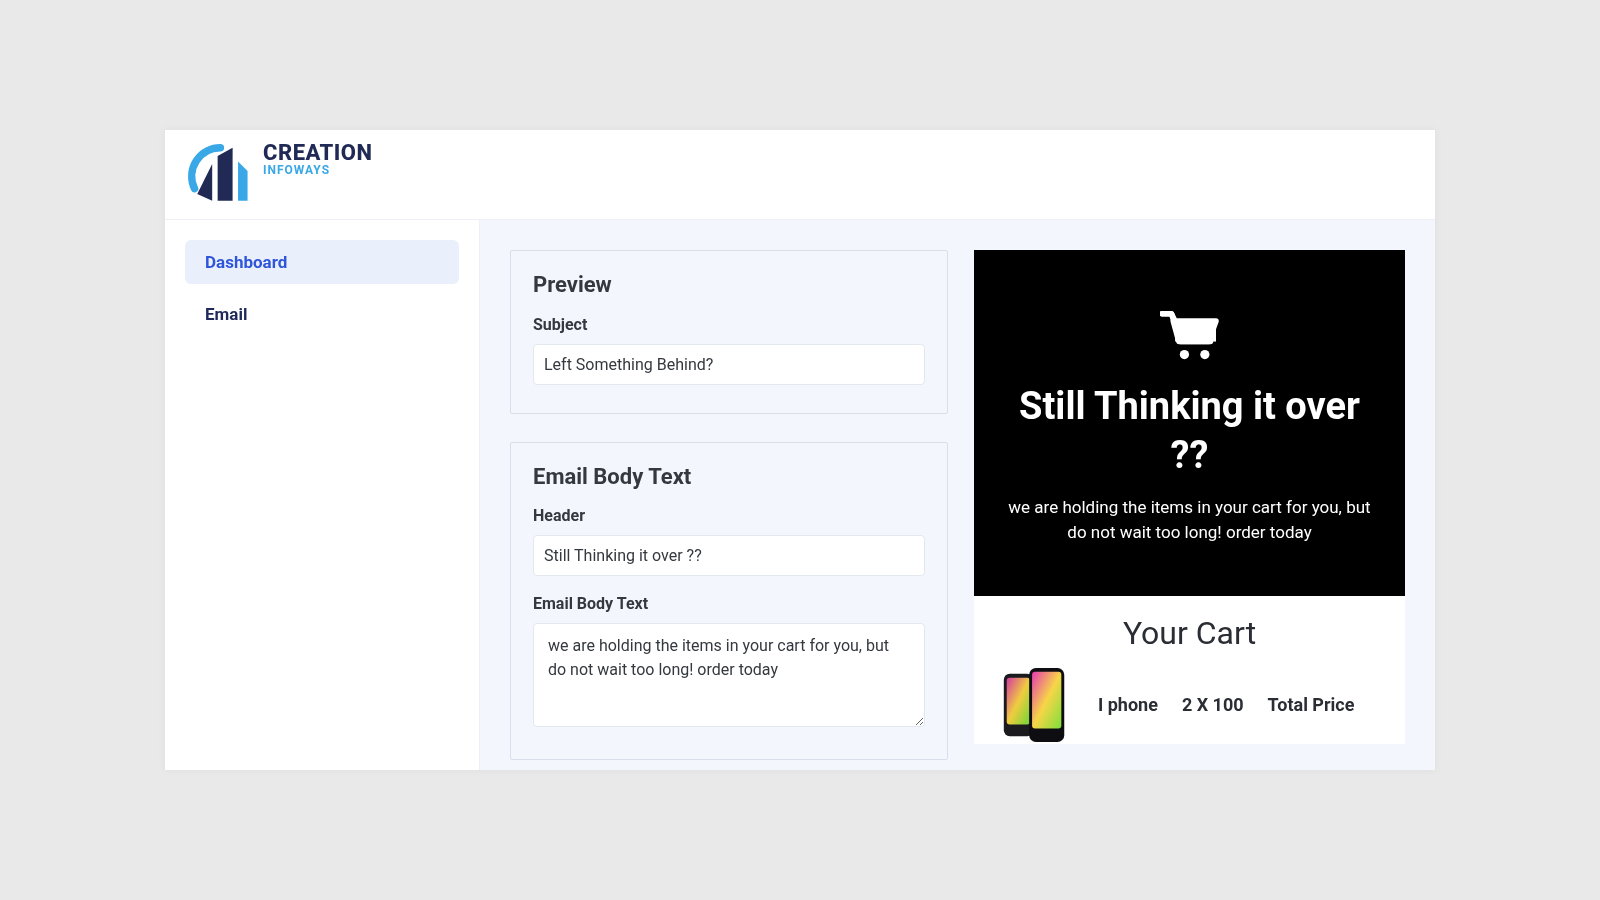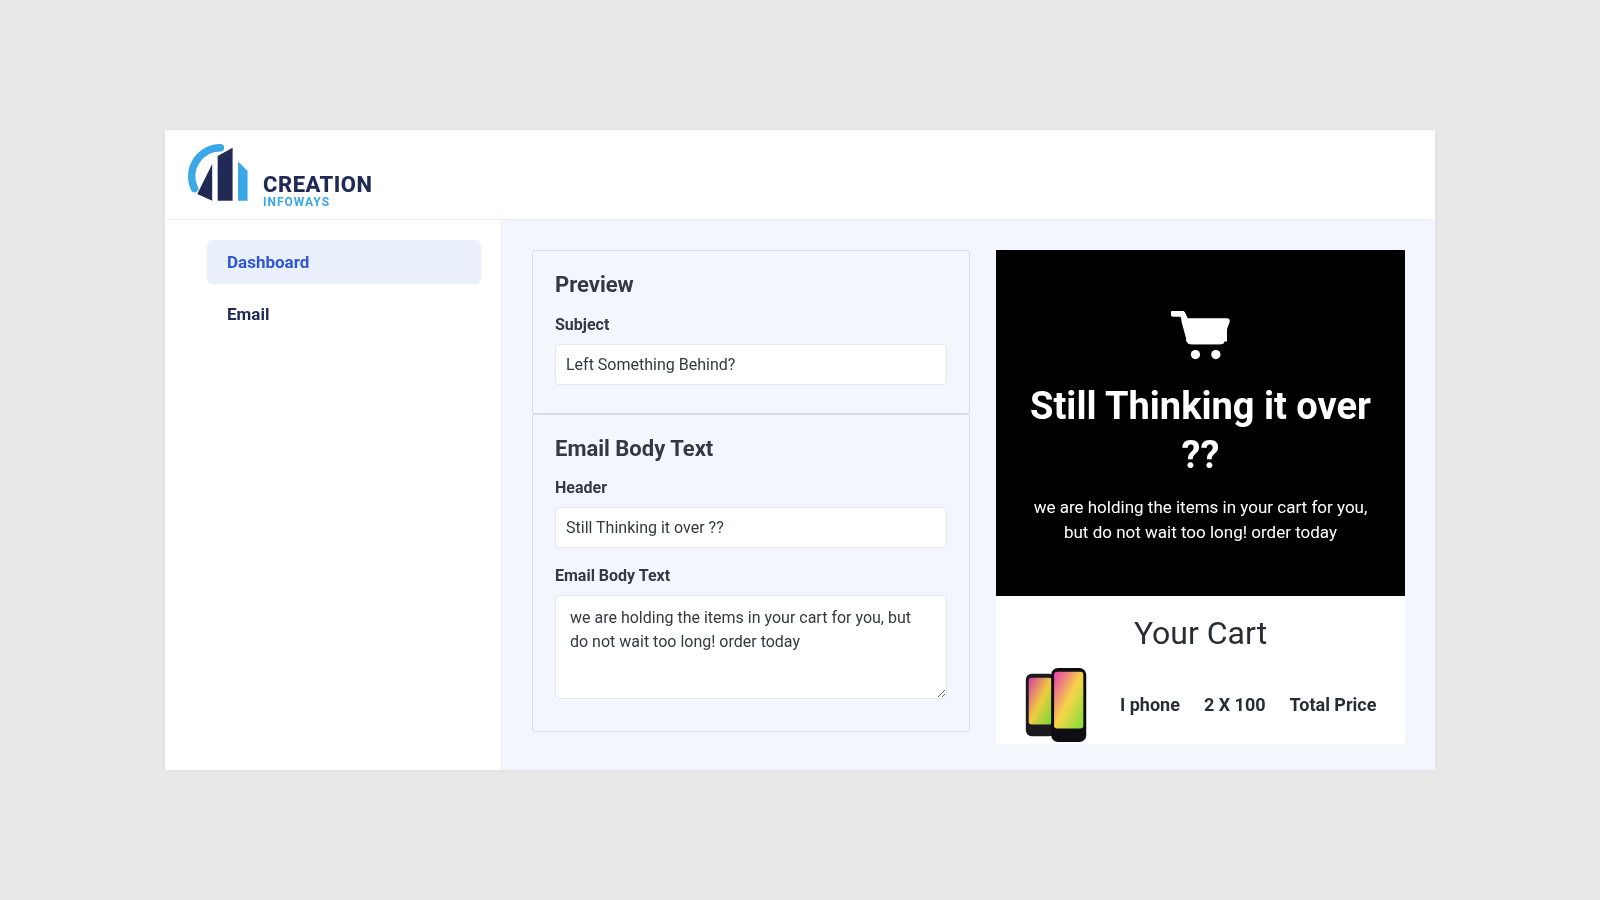--- a/index.html
+++ b/index.html
@@ -24,21 +24,21 @@
     .header {
       height: 90px;
       background: #fff;
       display: flex;
       align-items: center;
       padding: 0 20px;
       border-bottom: 1px solid #eef0f5;
     }
     .logo-wrap {
       display: flex;
-      align-items: flex-end;
+      align-items: flex-start;
       gap: 10px;
     }
     .logo-mark {
       width: 68px;
       height: 68px;
     }
     .logo-text { line-height: 1.05; }
     .logo-line1 {
       font-weight: 800;
       font-size: 22px;
@@ -54,21 +54,20 @@
     .body {
       flex: 1;
       display: flex;
       min-height: 0;
     }
     .sidebar {
       width: 315px;
       background: #fff;
       padding: 20px 20px 20px 20px;
       border-right: 1px solid #eef0f5;
-      margin-left: 22px;
     }
     .nav-item {
       padding: 12px 20px;
       font-size: 17px;
       font-weight: 700;
       color: #1f2a5a;
       border-radius: 6px;
       cursor: pointer;
       margin-bottom: 8px;
     }
@@ -81,20 +80,21 @@
       background: #f3f6fd;
       padding: 30px 30px 0 30px;
       overflow: hidden;
       display: flex;
       gap: 26px;
     }
     .editor-col {
       width: 438px;
       display: flex;
       flex-direction: column;
+      gap: 28px;
     }
     .card {
       border: 1px solid #d8deea;
       background: #f3f6fd;
       padding: 20px 22px 28px 22px;
       border-radius: 2px;
     }
     .card-title {
       font-size: 22px;
       font-weight: 700;

